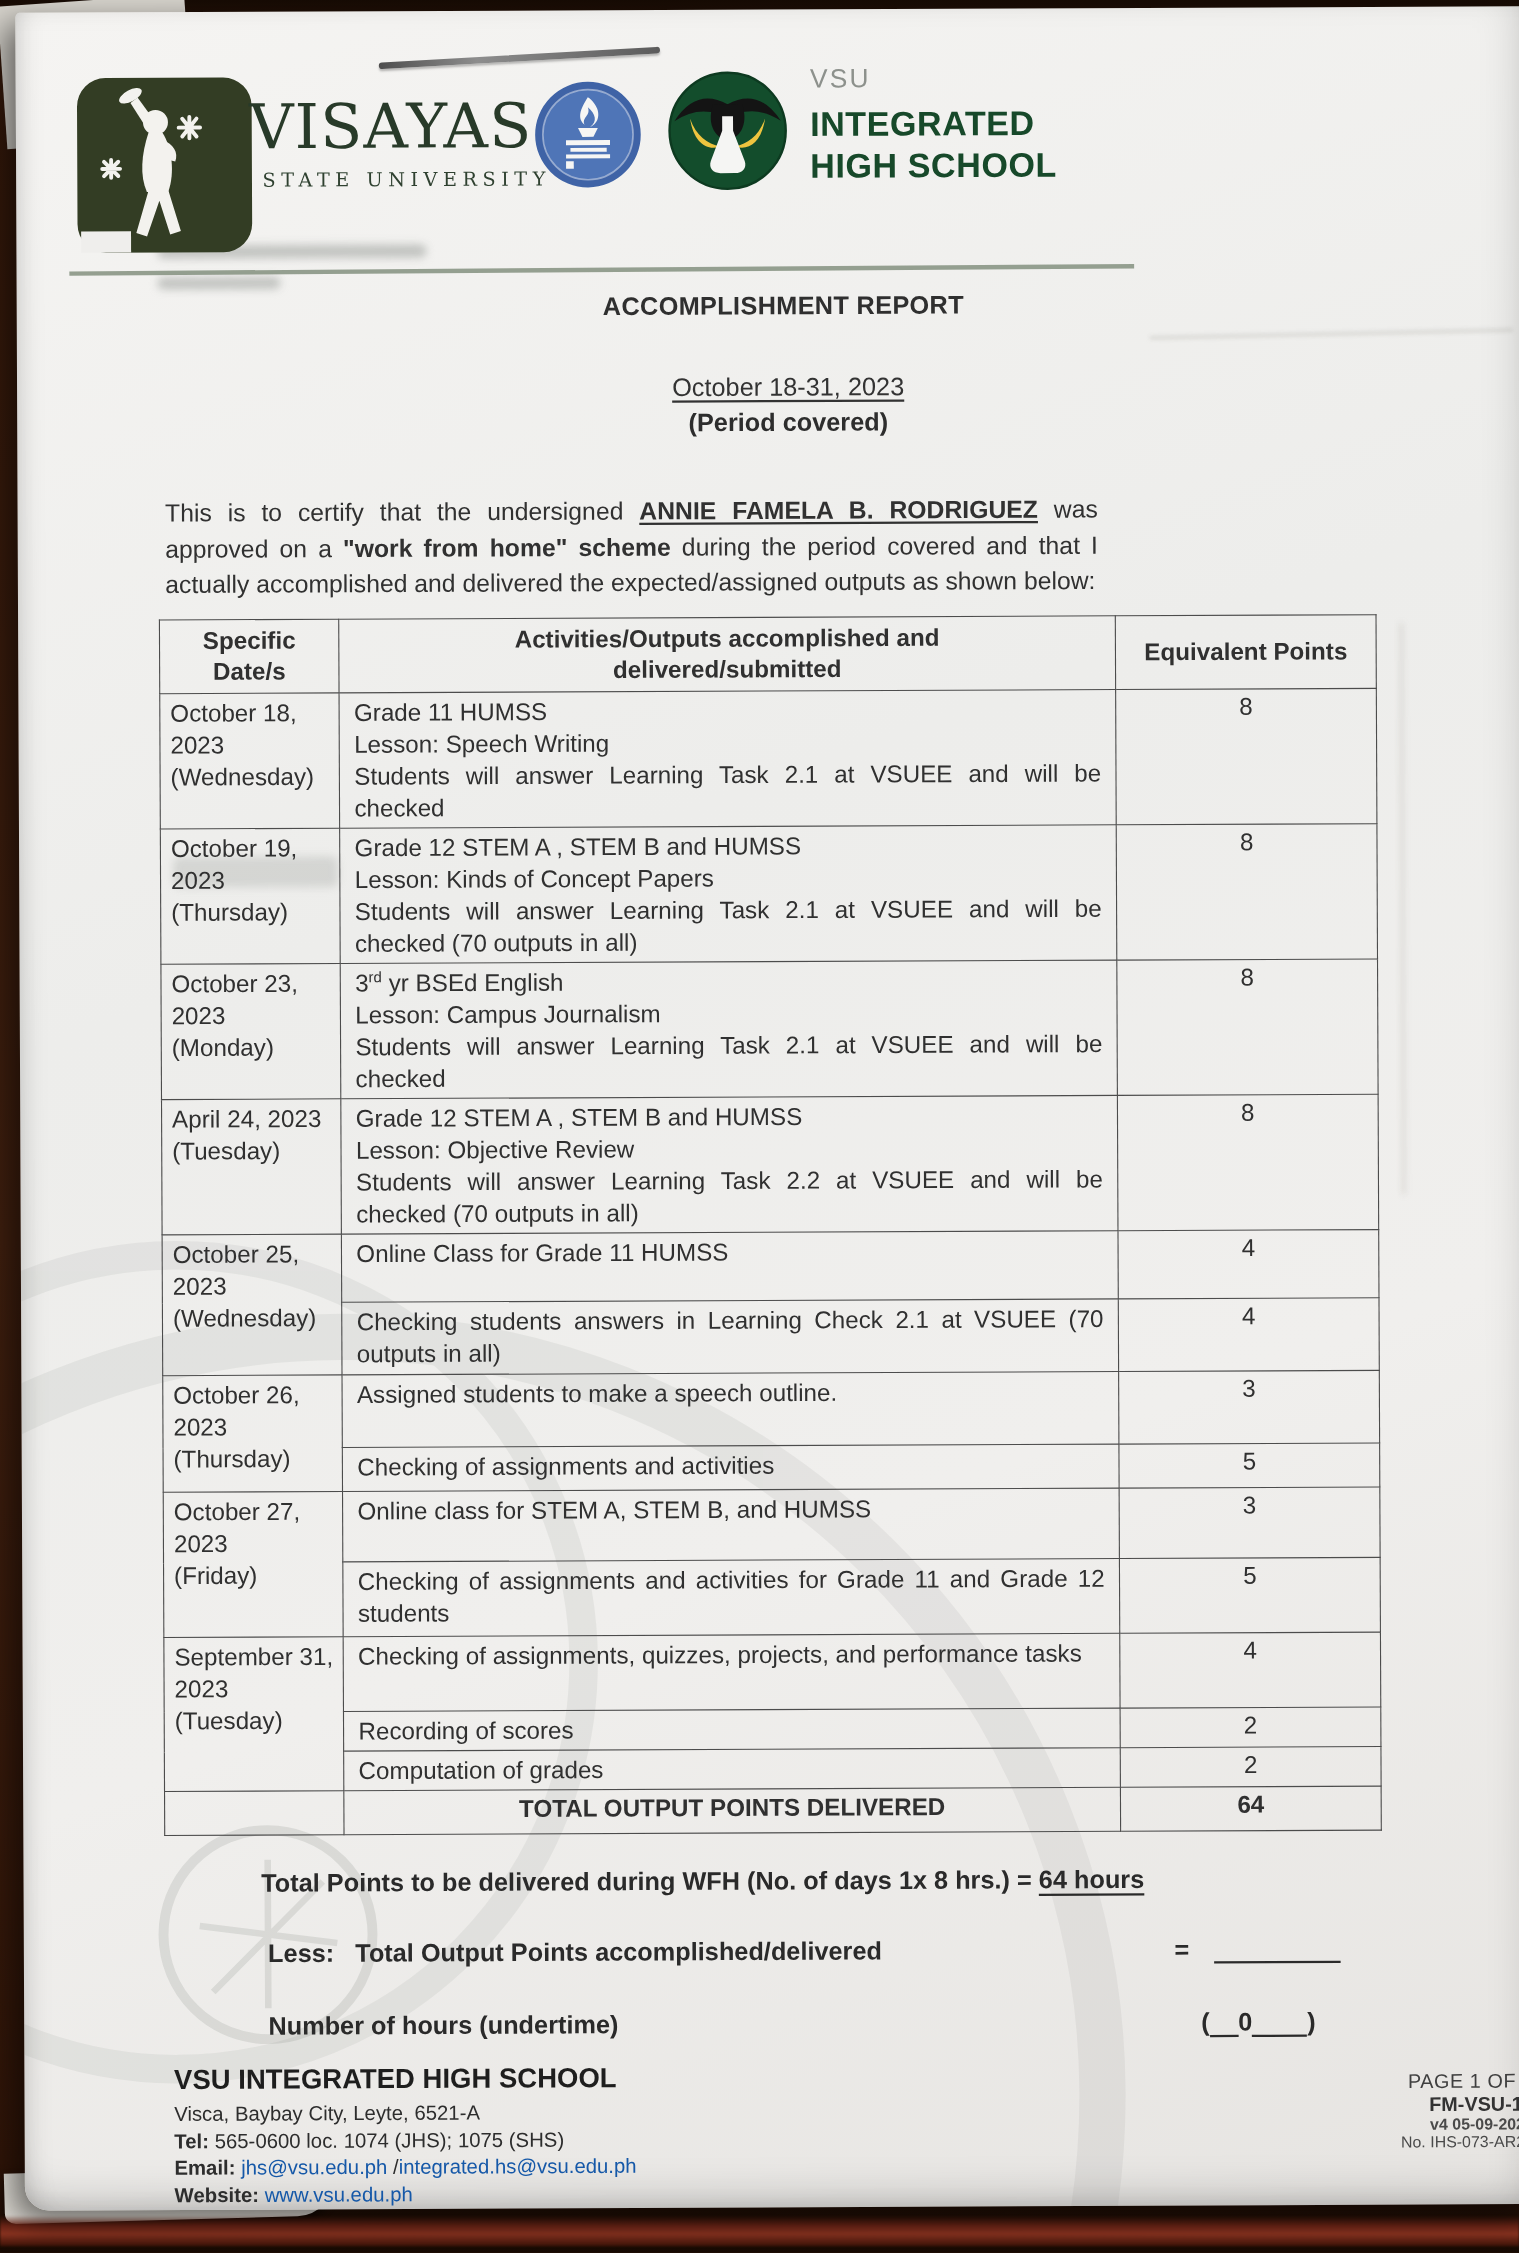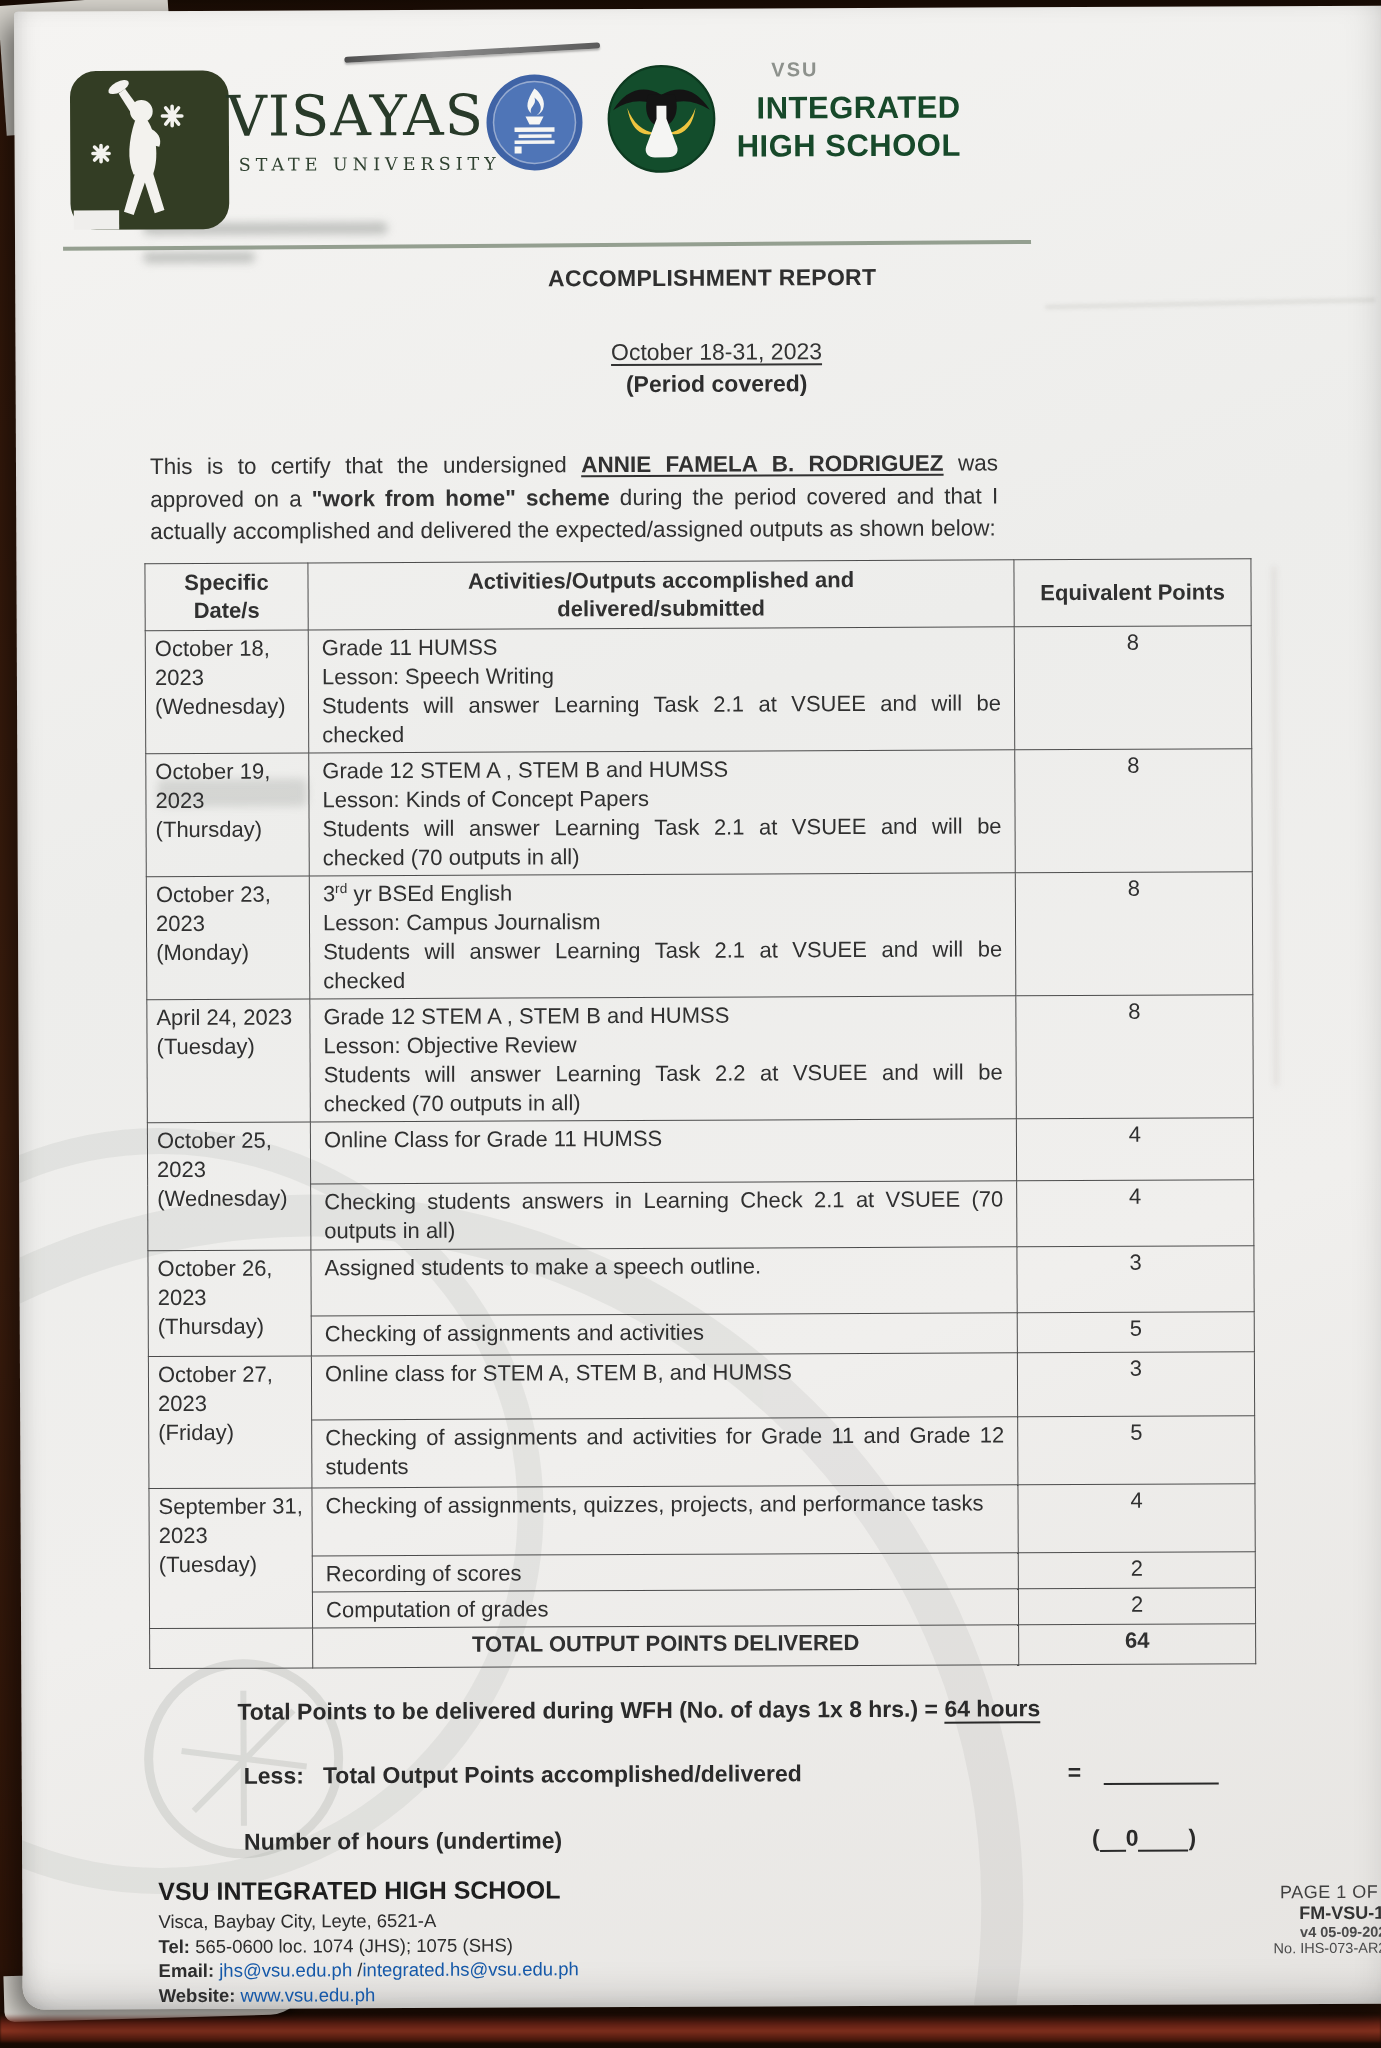--- a/index.html
+++ b/index.html
@@ -38,23 +38,23 @@
 
   .logo-univ { position:absolute; left:54px; top:56px; }
   .wordmark-visayas { position:absolute; left:212px; top:76px;
     font-family:"DejaVu Serif", serif; font-size:56px; line-height:60px;
     color:#283a29; letter-spacing:1px; }
   .wordmark-state { position:absolute; left:224px; top:144px;
     font-family:"DejaVu Serif", serif; font-size:17.5px; letter-spacing:5px; color:#2f4130; }
   .seal-torch { position:absolute; left:470px; top:60px; }
   .seal-carabao { position:absolute; left:592px; top:54px; }
   .school-block { position:absolute; left:722px; top:50px; }
-  .school-acronym { color:#8d918c; font-size:20px; font-weight:bold; letter-spacing:2px;margin-left:35px; }
+  .school-acronym { color:#8d918c; font-size:24px; font-weight:normal; letter-spacing:2px; }
   .school-line { color:#17492a; font-size:31px; font-weight:bold; letter-spacing:.5px; line-height:38px; }
-  .school-line.first { margin-top:8px;text-align:right; }
+  .school-line.first { margin-top:8px; }
 
   .header-rule { position:absolute; left:48px; top:234px; width:968px; height:4px;
     background:#84907f; opacity:.85; transform:rotate(-0.15deg); }
 
   .doc-title { position:absolute; left:128px; top:256px; width:1106px; text-align:center;
     font-size:23px; font-weight:bold; letter-spacing:.3px; color:#2f2f2f; transform:translateX(16px); }
 
   .period { position:absolute; left:128px; top:330px; width:1106px; text-align:center;
     transform:translateX(20px); }
   .period-dates { font-size:23px; color:#333; text-decoration:underline; text-underline-offset:4px; }

